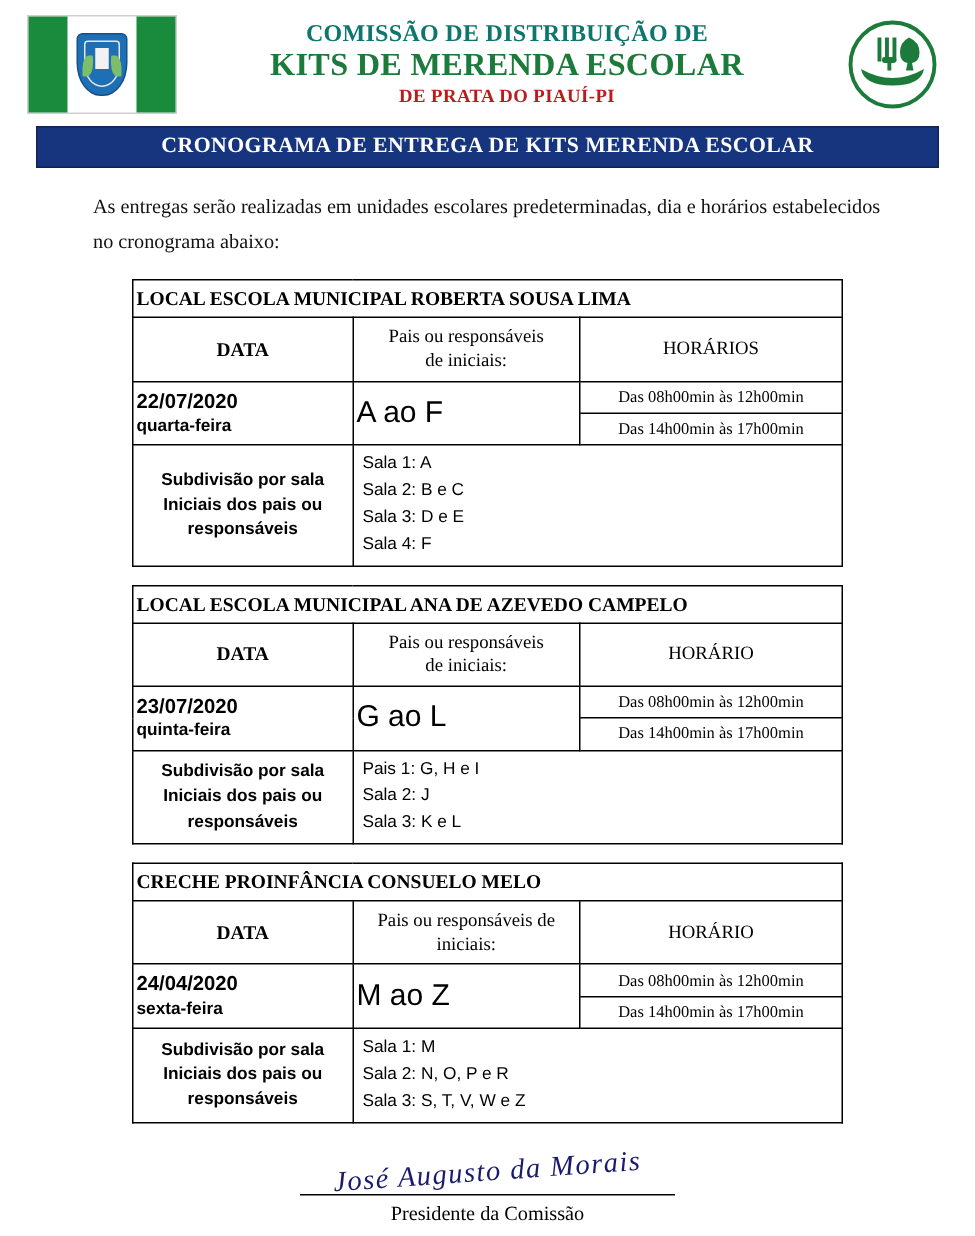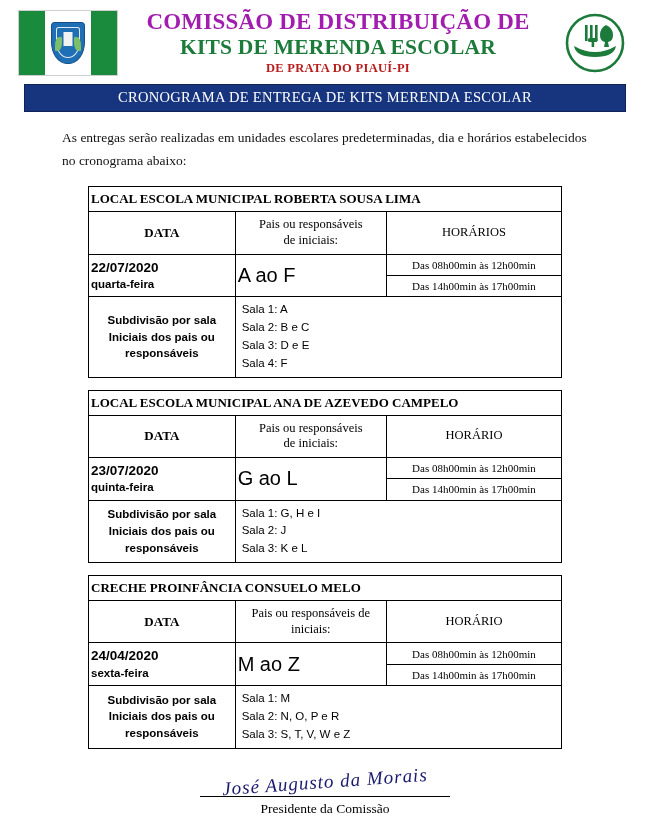--- a/index.html
+++ b/index.html
@@ -91,22 +91,22 @@
   .flag .shield .branch-r { right: 3px; transform: scaleX(-1); }
 
   .title-block {
     flex: 1 1 auto;
     text-align: center;
     padding: 0 6px;
   }
   .title-line1 {
     font-family: "Liberation Serif", serif;
     font-weight: bold;
-    font-size: 23px;
-    color: #a21caf;
+    font-size: 16px;
+    color: #0f766e;
     letter-spacing: .2px;
     line-height: 1.08;
     white-space: nowrap;
   }
   .title-line2 {
     font-family: "Liberation Serif", serif;
     font-weight: bold;
     font-size: 21.5px;
     color: #1c7a3a;
     letter-spacing: .2px;
@@ -130,21 +130,21 @@
 
   
   .banner-wrap {
     padding: 6px 24px 0 24px;
   }
   .banner {
     background: #17357e;
     color: #ffffff;
     text-align: center;
     font-family: "Liberation Serif", serif;
-    font-weight: normal;
+    font-weight: bold;
     font-size: 14.5px;
     letter-spacing: .3px;
     padding: 4px 0 5px 0;
     border: 1px solid #0f2357;
   }
 
   
   .intro {
     margin: 14px 62px 0 62px;
     font-family: "Liberation Serif", serif;
@@ -382,21 +382,21 @@
         <tr>
           <td class="hour-cell">Das 14h00min às 17h00min</td>
         </tr>
         <tr>
           <td class="sub-label">
             <div>Subdivisão por sala</div>
             <div>Iniciais dos pais ou</div>
             <div>responsáveis</div>
           </td>
           <td class="rooms-cell" colspan="2">
-            <div class="room-line">Sala 1:  G, H e I</div>
+            <div class="room-line">Pais 1:  G, H e I</div>
             <div class="room-line">Sala 2: J</div>
             <div class="room-line">Sala 3: K e L</div>
           </td>
         </tr>
       </tbody>
     </table>
 
     <div class="gap"></div>
 
     <table class="sched">

